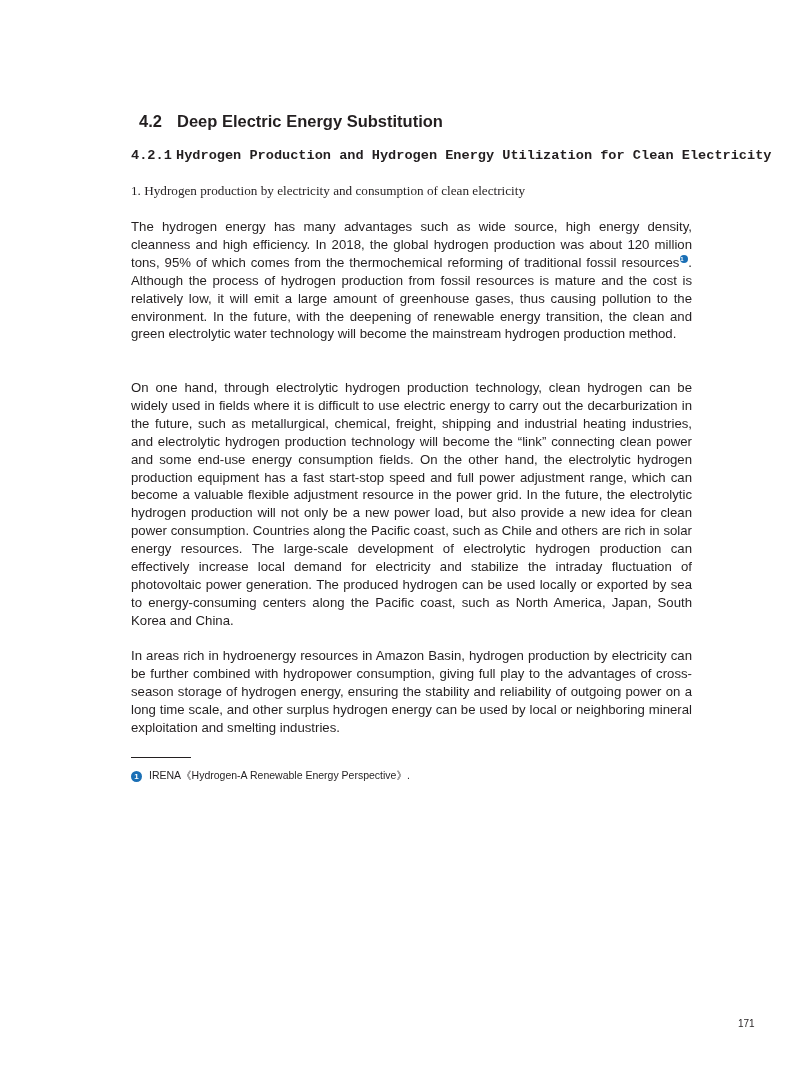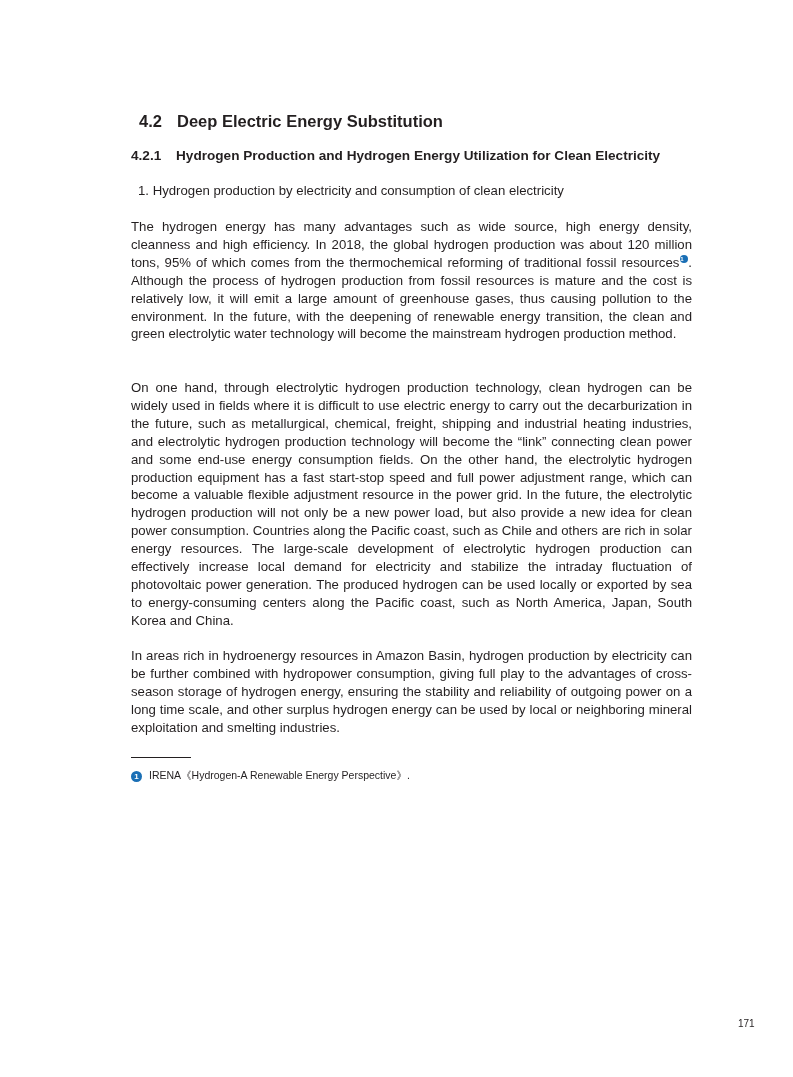--- a/index.html
+++ b/index.html
@@ -1,23 +1,23 @@
 <!DOCTYPE html>
 <html><head>
 <meta charset="utf-8">
 <style>
   html, body { margin:0; padding:0; background:#ffffff; }
   body { width:793px; height:1077px; position:relative; overflow:hidden;
          font-family:"Liberation Sans", sans-serif; color:#231f20; }
   .page { position:absolute; left:131px; top:0; width:561px; }
   .h2 { position:absolute; top:112px; left:8px; font-size:16.5px; font-weight:bold; color:#231f20; white-space:nowrap; }
   .h2 .num { display:inline-block; width:38px; }
-  .h3 { position:absolute; top:148px; left:0; font-size:13.6px; font-weight:bold; white-space:nowrap; }
+  .h3 { position:absolute; top:148px; left:0; font-size:13.6px; font-weight:bold; white-space:nowrap;font-family:Liberation Mono, monospace; }
   .h3 .num { display:inline-block; width:45px; }
-  .h4 { position:absolute; top:183px; left:7px; font-size:13.2px; white-space:nowrap; }
+  .h4 { position:absolute; top:183px; left:0; font-size:13.2px; white-space:nowrap;font-family:Liberation Serif, serif; }
   .para { position:absolute; left:0; width:561px; font-size:13.2px; line-height:17.9px;
           text-align:justify; text-align-last:left; }
   .p1 { top:218px; }
   .p2 { top:379px; }
   .p3 { top:647px; }
   .fnref { display:inline-block; width:8px; height:8px; border-radius:50%; background:#1a6fb5;
            color:#fff; font-size:6px; line-height:8px; text-align:center; vertical-align:super;
            font-weight:bold; margin-left:1px; }
   .rule { position:absolute; top:757px; left:0; width:60px; height:1px; background:#231f20; }
   .footnote { position:absolute; top:769px; left:0; font-size:10.5px; white-space:nowrap; display:flex; align-items:center; }

